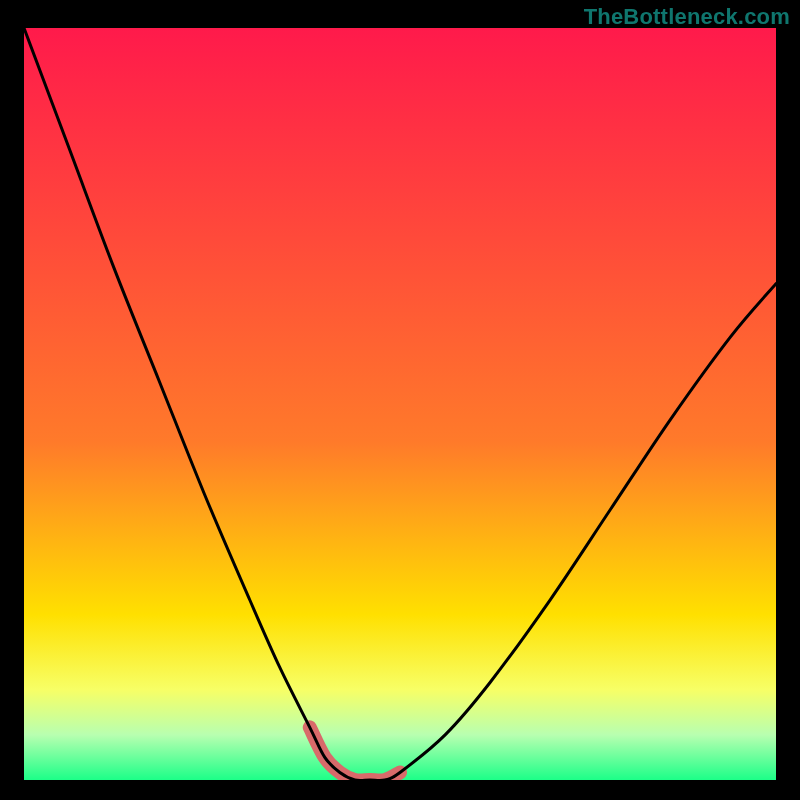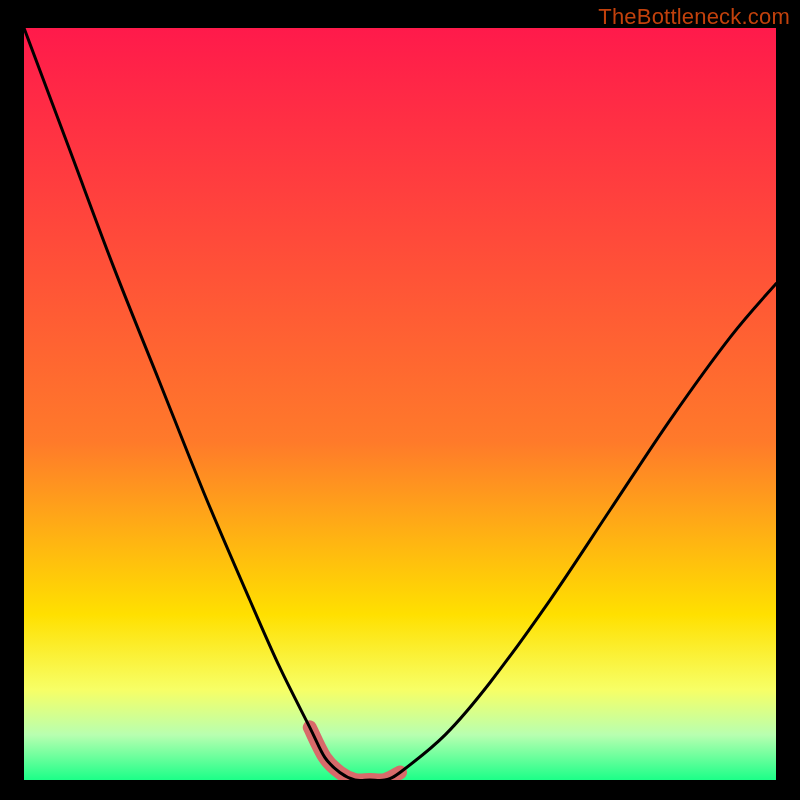--- a/index.html
+++ b/index.html
@@ -16,23 +16,23 @@
     left: 0;
     top: 0;
     width: 800px;
     height: 800px;
     background: #000;
   }
   .watermark {
     position: absolute;
     top: 4px;
     right: 10px;
-    color: #c2410c;
+    color: #0f766e;
     font-size: 22px;
-    font-weight: 400;
+    font-weight: 700;
     letter-spacing: 0.2px;
   }
   .plot {
     position: absolute;
     left: 24px;
     top: 28px;
     width: 752px;
     height: 752px;
   }
   .plot svg {

